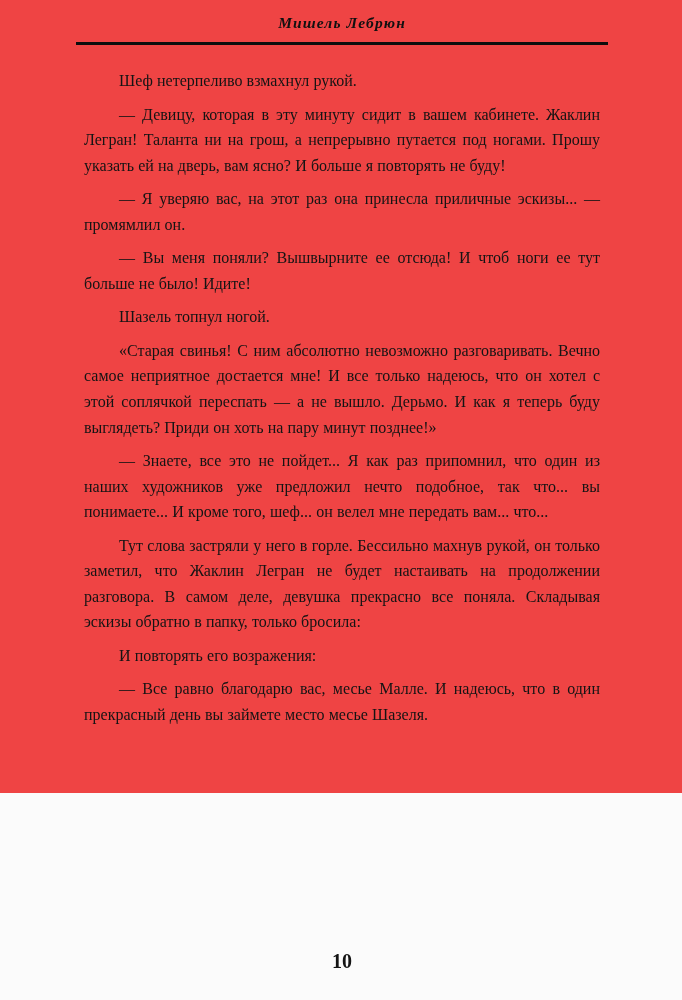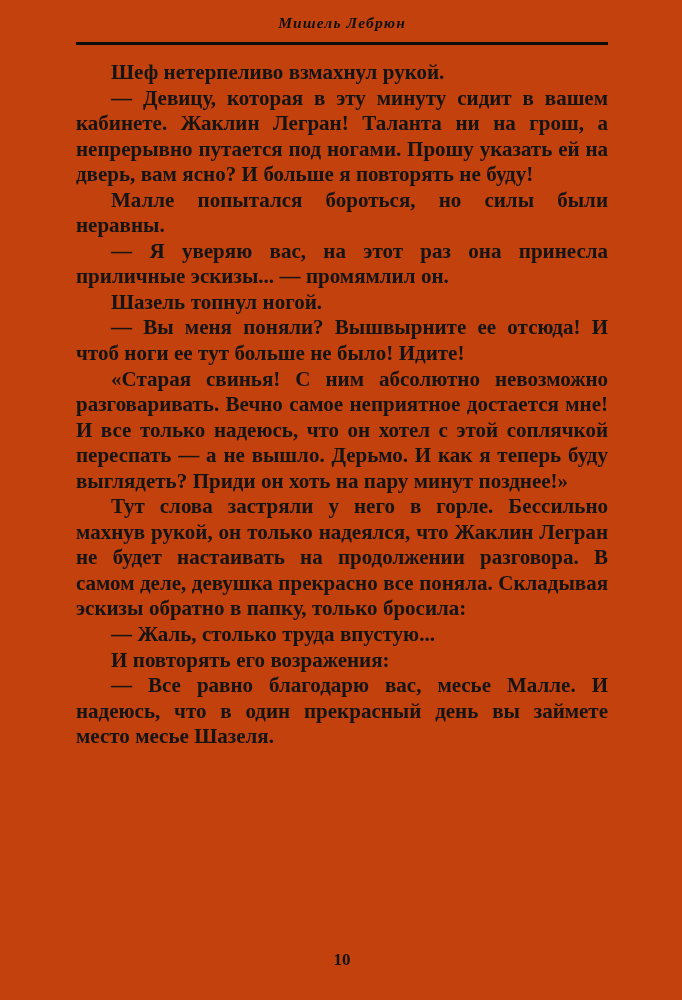--- a/index.html
+++ b/index.html
@@ -11,22 +11,22 @@
     height: 1000px;
     background: #fbfbfb;
     font-family: "Liberation Serif", "DejaVu Serif", serif;
     color: #141414;
     overflow: hidden;
   }
 
   .page {
     position: relative;
     width: 682px;
-    height: 1000px;
-    background: #c2410c;
+    height: 793px;
+    background: #ef4444;
     box-sizing: border-box;
   }
 
   
   .running-head {
     position: absolute;
     top: 14px;
     left: 76px;
     width: 532px;
     text-align: center;
@@ -50,67 +50,66 @@
 
   
   .textblock {
     position: absolute;
     top: 60px;
     left: 76px;
     width: 532px;
   }
 
   .para {
-    margin: 0;
-    font-size: 21px;
+    margin: 8px;
+    font-size: 16px;
     line-height: 25.55px;
     text-align: justify;
     text-justify: inter-word;
     text-indent: 35px;
     color: #141414;
-    font-weight: 700;
+    font-weight: 400;
     -webkit-font-smoothing: none;
     word-spacing: 0.2px;
   }
 
   
   .para, .running-head, .folio {
     text-rendering: optimizeLegibility;
   }
 
   
   .folio {
     position: absolute;
     top: 950px;
     left: 76px;
     width: 532px;
     text-align: center;
-    font-size: 17px;
+    font-size: 20px;
     font-weight: 600;
     color: #141414;
   }
 </style>
 </head>
 <body>
 
 <div class="page">
 
   <div class="running-head">Мишель Лебрюн</div>
 
   <div class="head-rule"></div>
 
   <div class="textblock">
       <p class="para">Шеф нетерпеливо взмахнул рукой.</p>
       <p class="para">— Девицу, которая в эту минуту сидит в вашем кабинете. Жаклин Легран! Таланта ни на грош, а непрерывно путается под ногами. Прошу указать ей на дверь, вам ясно? И больше я повторять не буду!</p>
-      <p class="para">Малле попытался бороться, но силы были неравны.</p>
       <p class="para">— Я уверяю вас, на этот раз она принесла приличные эскизы... — промямлил он.</p>
+      <p class="para">— Вы меня поняли? Вышвырните ее отсюда! И чтоб ноги ее тут больше не было! Идите!</p>
       <p class="para">Шазель топнул ногой.</p>
-      <p class="para">— Вы меня поняли? Вышвырните ее отсюда! И чтоб ноги ее тут больше не было! Идите!</p>
       <p class="para">«Старая свинья! С ним абсолютно невозможно разговаривать. Вечно самое неприятное достается мне! И все только надеюсь, что он хотел с этой соплячкой переспать — а не вышло. Дерьмо. И как я теперь буду выглядеть? Приди он хоть на пару минут позднее!»</p>
-      <p class="para">Тут слова застряли у него в горле. Бессильно махнув рукой, он только надеялся, что Жаклин Легран не будет настаивать на продолжении разговора. В самом деле, девушка прекрасно все поняла. Складывая эскизы обратно в папку, только бросила:</p>
-      <p class="para">— Жаль, столько труда впустую...</p>
+      <p class="para">— Знаете, все это не пойдет... Я как раз припомнил, что один из наших художников уже предложил нечто подобное, так что... вы понимаете... И кроме того, шеф... он велел мне передать вам... что...</p>
+      <p class="para">Тут слова застряли у него в горле. Бессильно махнув рукой, он только заметил, что Жаклин Легран не будет настаивать на продолжении разговора. В самом деле, девушка прекрасно все поняла. Складывая эскизы обратно в папку, только бросила:</p>
       <p class="para">И повторять его возражения:</p>
       <p class="para">— Все равно благодарю вас, месье Малле. И надеюсь, что в один прекрасный день вы займете место месье Шазеля.</p>
     </div>
 
   <div class="folio">10</div>
 
 </div>
 
 </body></html>

